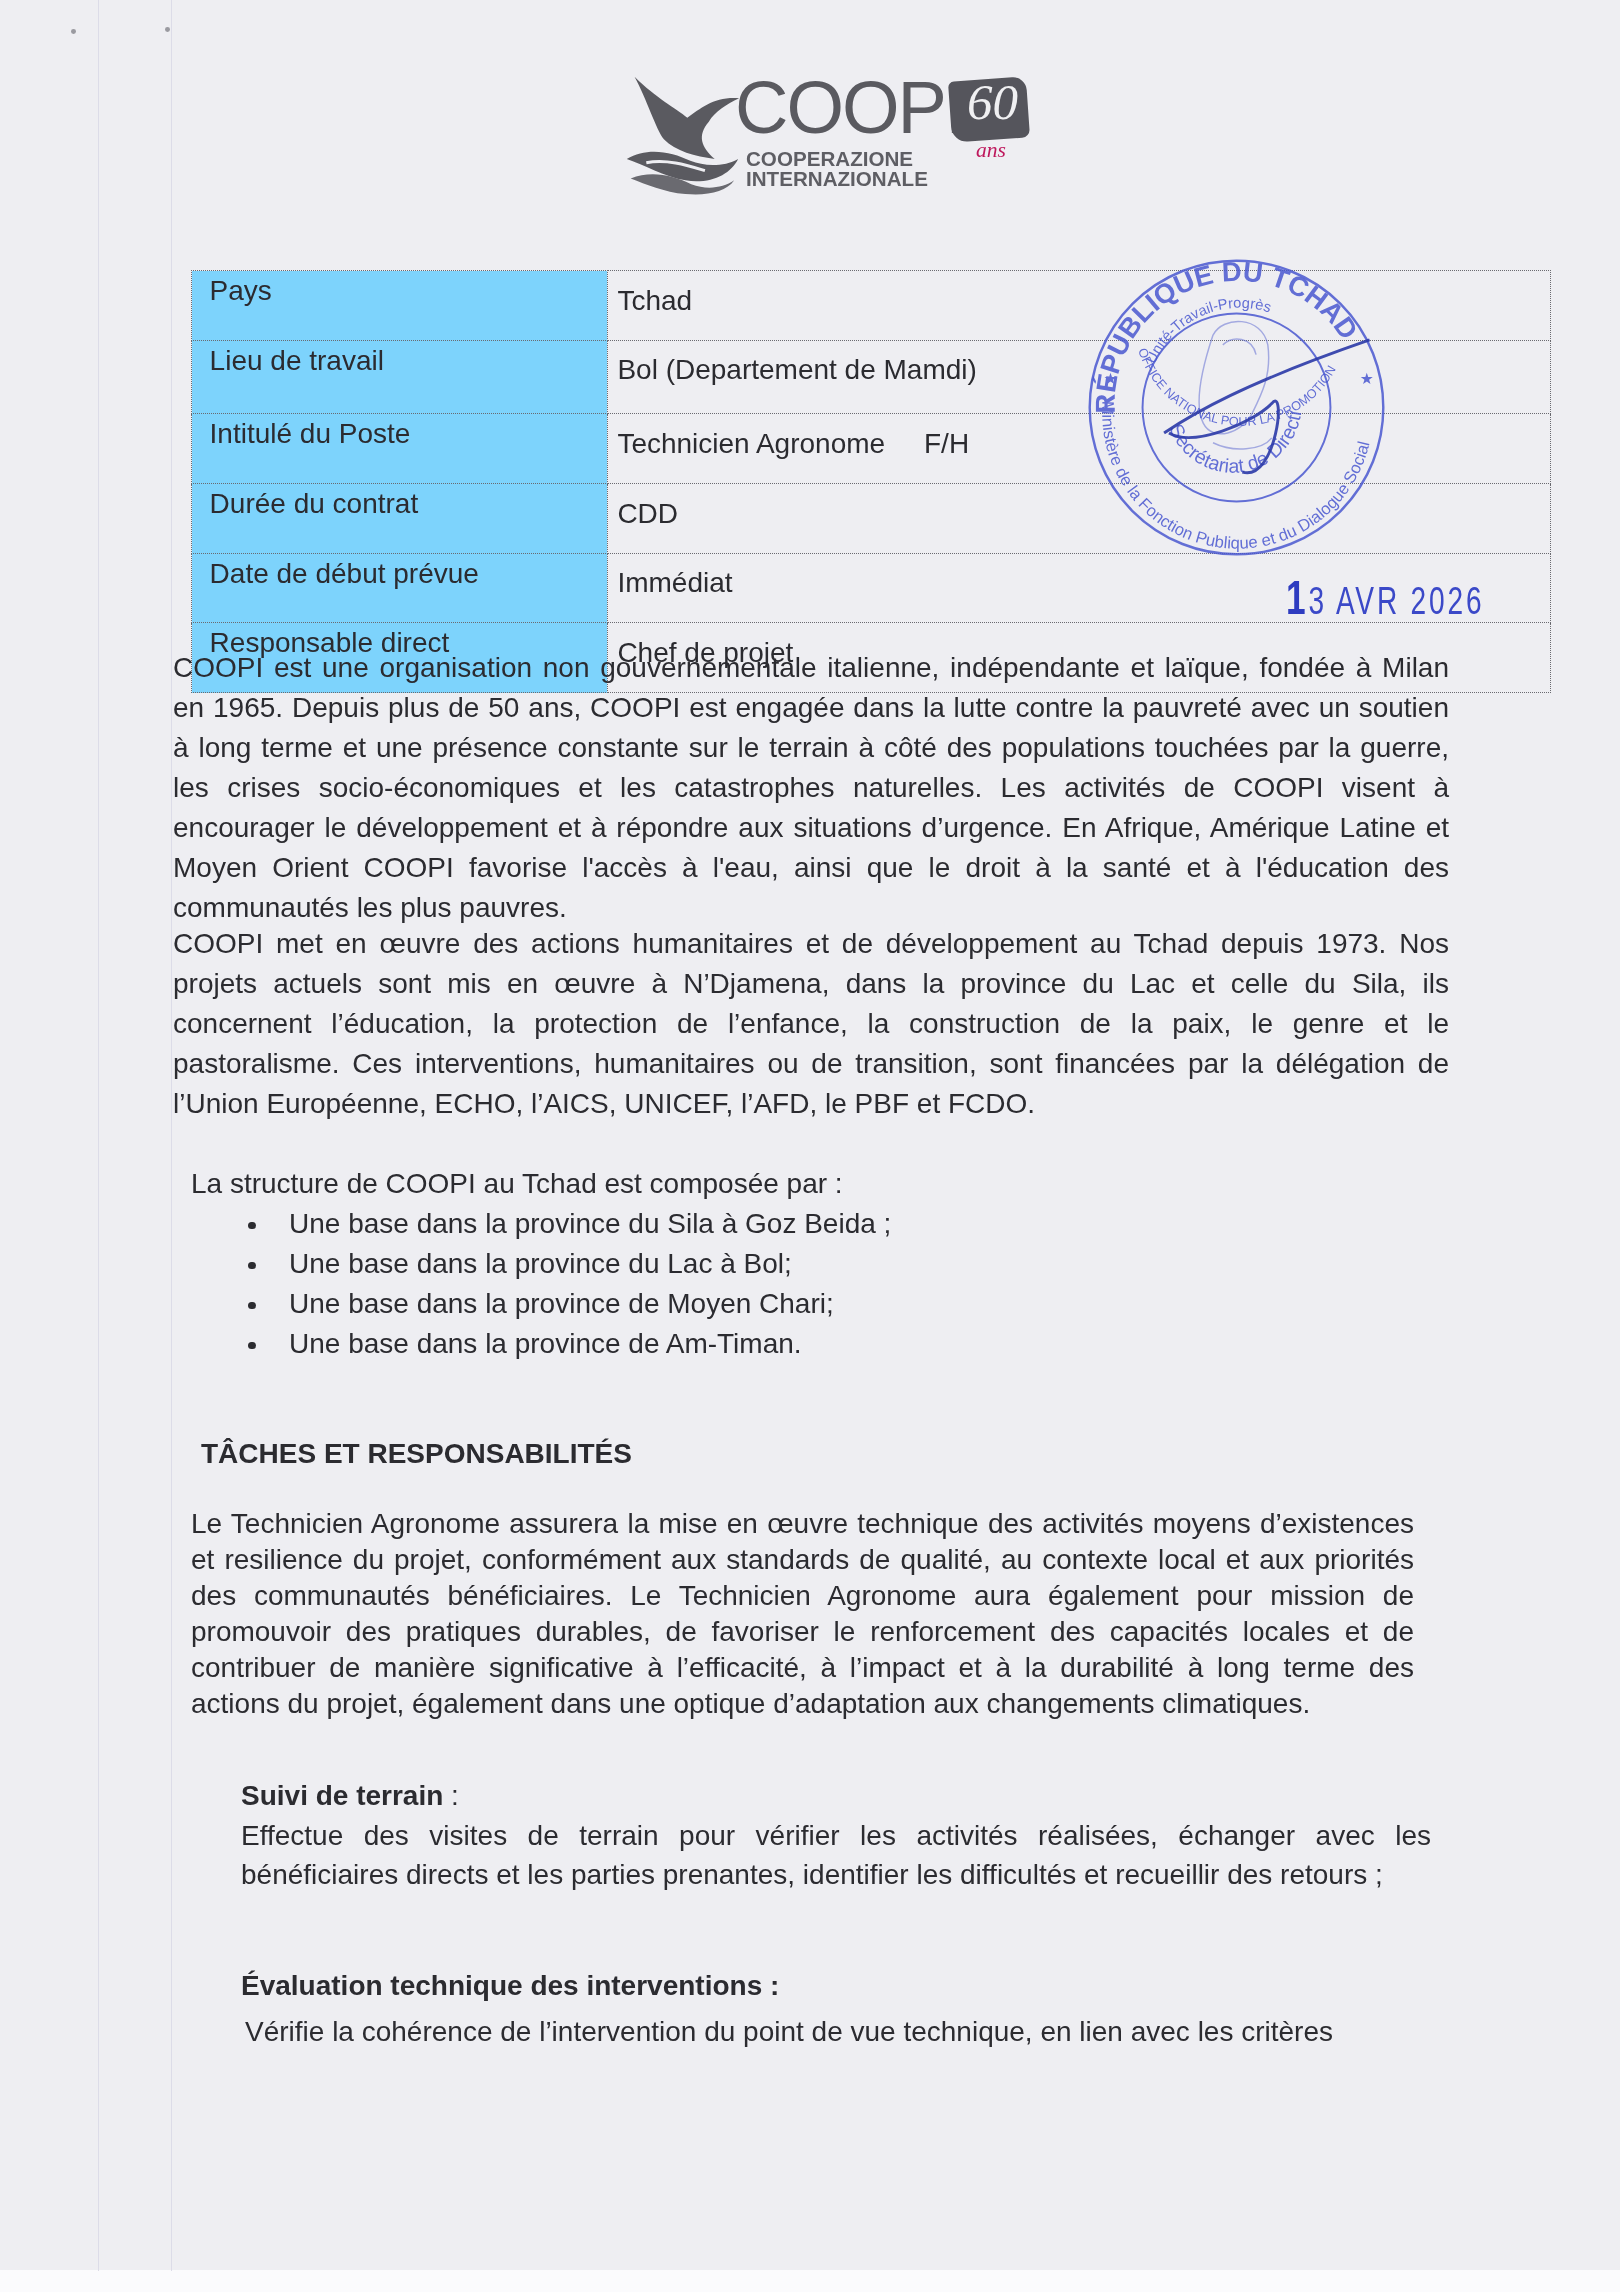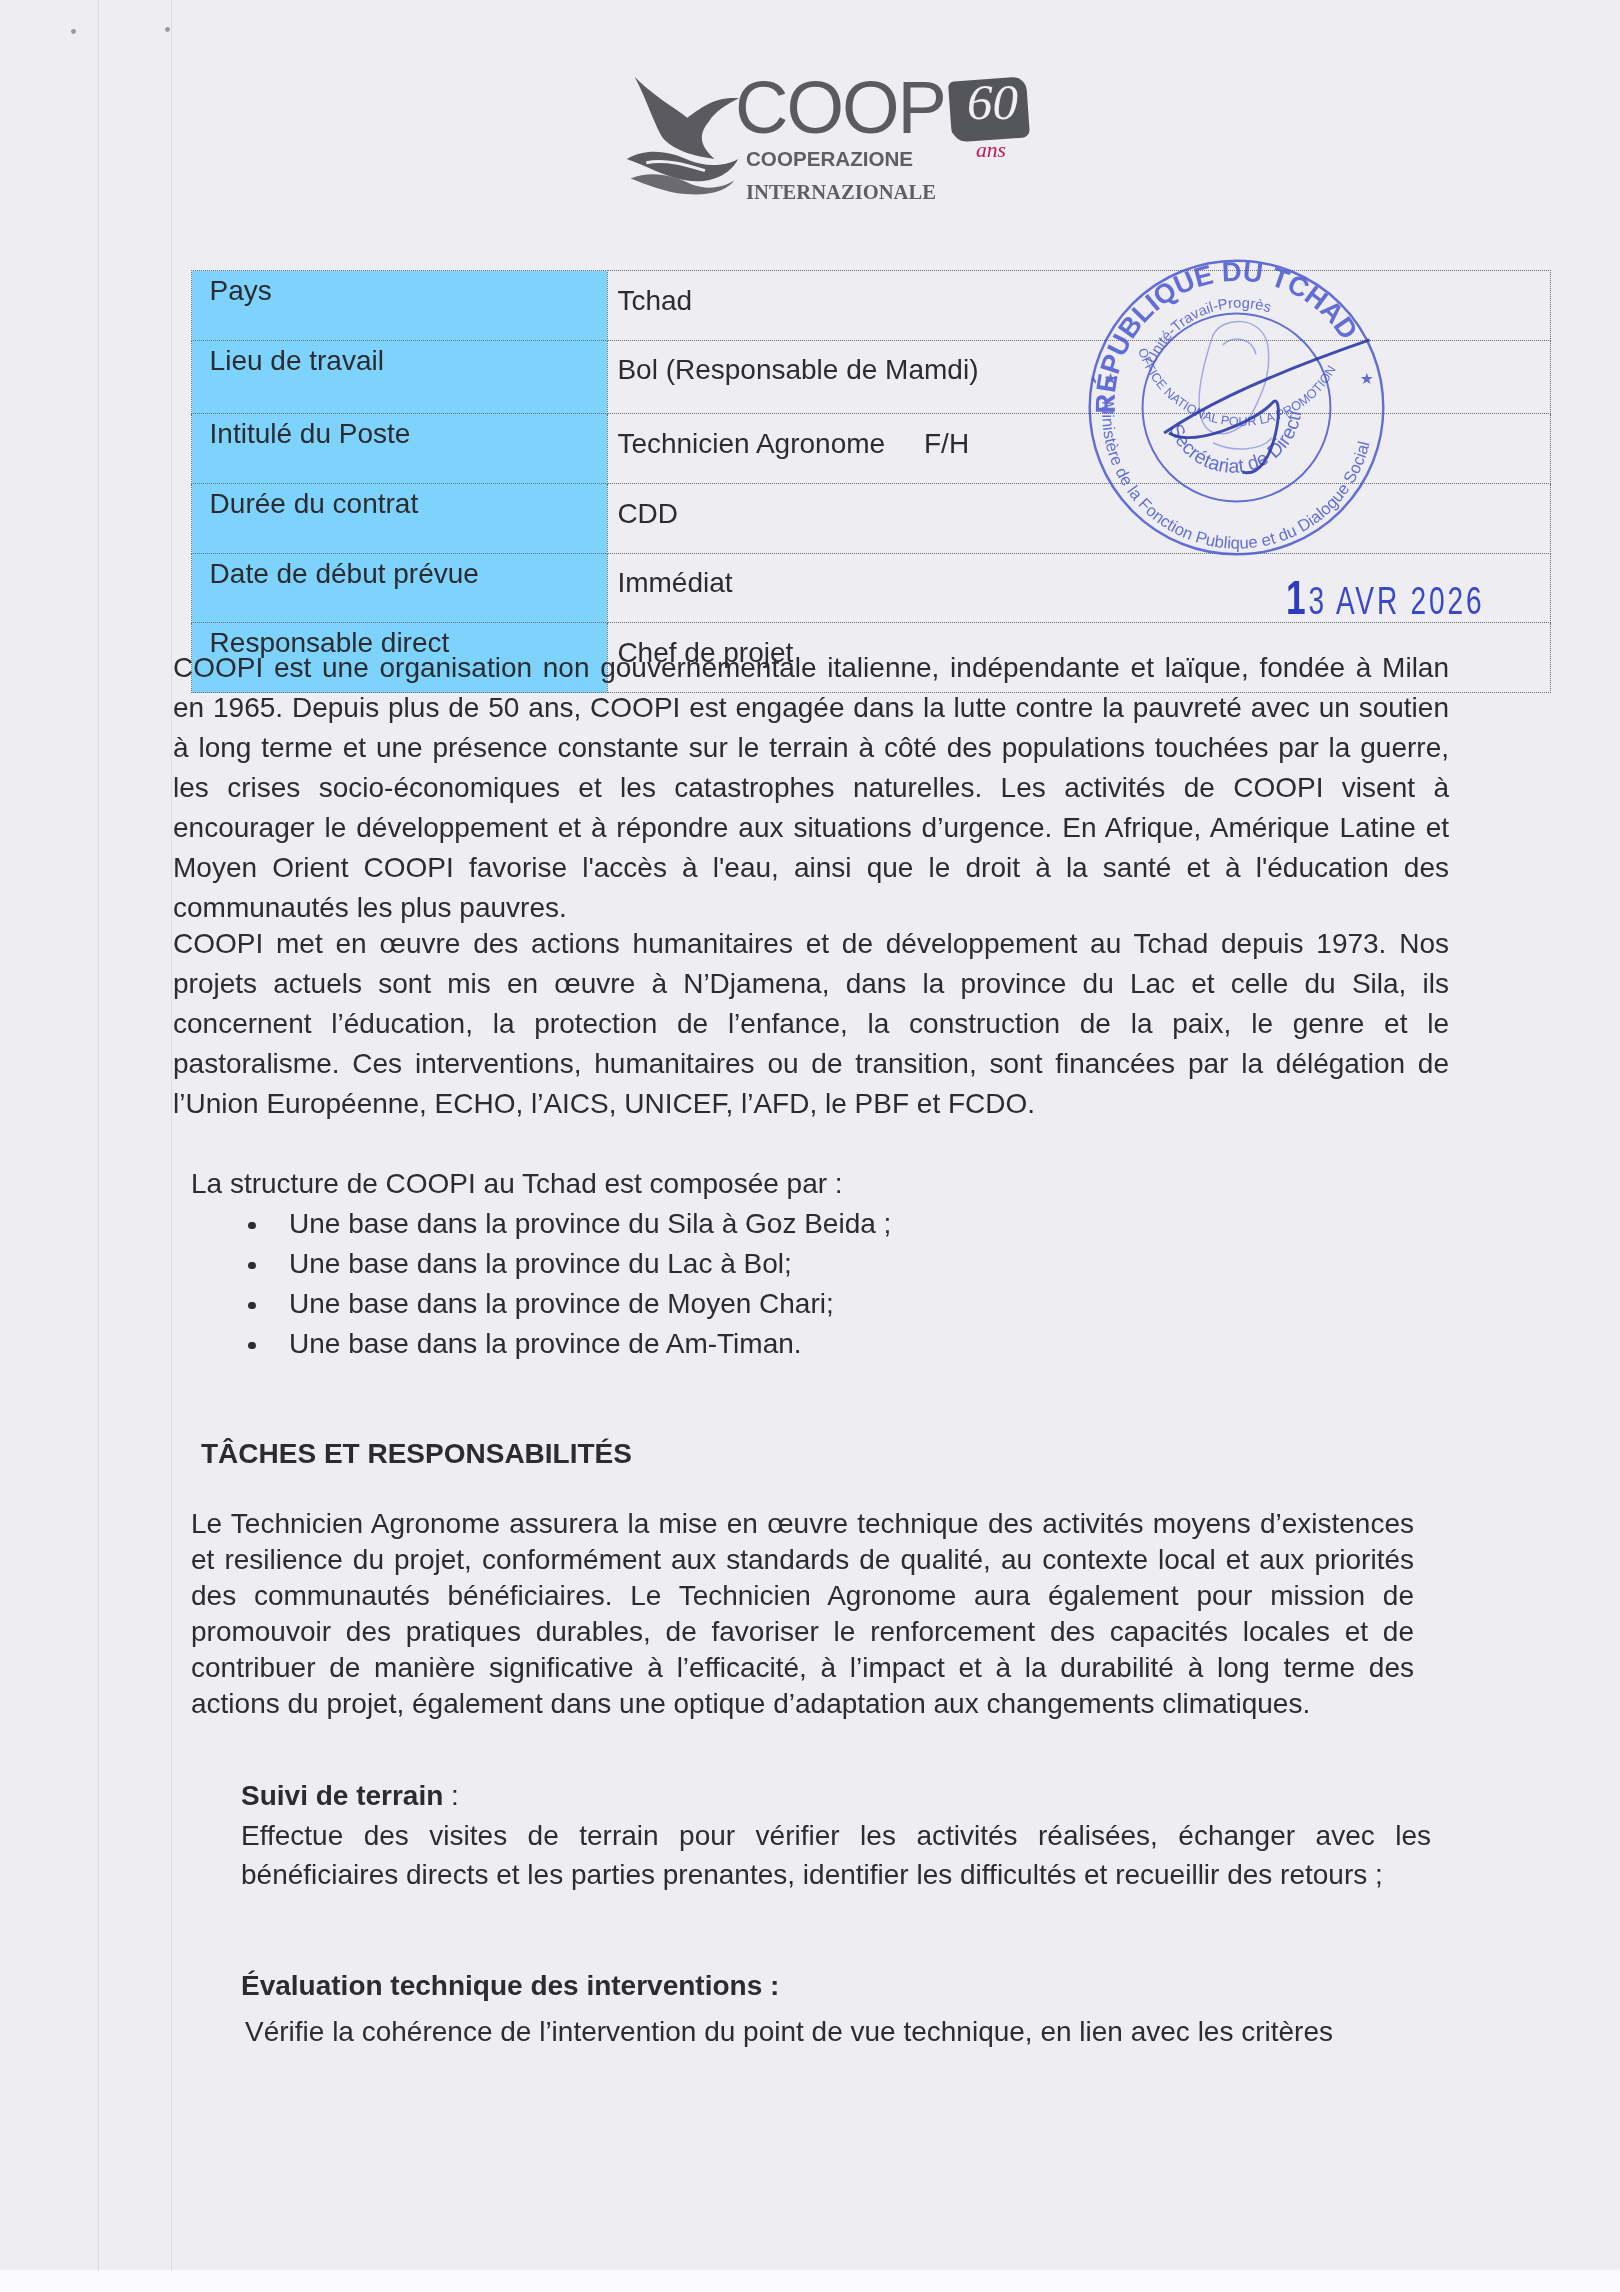--- a/index.html
+++ b/index.html
@@ -12,21 +12,21 @@
   .bottom-strip { position: absolute; left: 0; right: 0; top: 2270px; bottom: 0; background: #fbfbfd; }
   .scan-line { position: absolute; top: 0; bottom: 22.5px; width: 1px; background: #dcdce8; }
   .corner-mark { position: absolute; width: 4.9px; height: 4.9px; border-radius: 50%; background: #9a9aa0; }
 
   
   .logo { position: absolute; left: 617px; top: 69px; width: 412px; height: 127px; }
   .logo svg { position: absolute; left: 0; top: 0; }
   .logo-word { position: absolute; left: 118px; top: 2px; font-size: 74px; font-weight: 400; color: #5a5a60; letter-spacing: -2px; line-height: 1; }
   .logo-sub1, .logo-sub2 { position: absolute; left: 129px; font-weight: 700; font-size: 20.6px; color: #5e5e64; letter-spacing: 0px; line-height: 1; }
   .logo-sub1 { top: 80px; }
-  .logo-sub2 { top: 113px; font-family: Liberation Serif, serif; }
+  .logo-sub2 { top: 100px; }
   .logo-badge { position: absolute; left: 333px; top: 9.8px; width: 78px; height: 61px; background: #55555c; border-radius: 5.9px 13.7px 7.8px 15.7px; transform: rotate(-4deg); }
   .logo-badge-num { position: absolute; left: 340px; top: 7.8px; width: 71px; text-align: center; font-size: 51px; font-style: italic; color: #f0f0f2; line-height: 1; font-family: "Liberation Serif", serif; }
   .logo-ans { position: absolute; left: 359px; top: 69px; font-size: 21.6px; font-style: italic; color: #be185d; font-family: "Liberation Serif", serif; }
 
   
   .info-table { position: absolute; left: 191px; top: 270px; width: 1360px; border-collapse: collapse; }
   .info-table td { border: 1.5px dotted #6a6a70; font-size: 28px; height: 55px; padding: 0 0 0 17.6px; vertical-align: top; }
   .info-table td.lbl { width: 397px; background: #7dd3fc; padding-top: 3.9px; padding-left: 17.6px; }
   .info-table td.val { padding-top: 13.7px; padding-left: 9.8px; }
   .info-table tr:nth-child(2) td { height: 59px; }
@@ -78,21 +78,21 @@
 </div>
 
 <table class="info-table">
   <tbody>
     <tr>
       <td class="lbl">Pays</td>
       <td class="val">Tchad</td>
     </tr>
     <tr>
       <td class="lbl">Lieu de travail</td>
-      <td class="val">Bol (Responsable de Mamdi)</td>
+      <td class="val">Bol (Departement de Mamdi)</td>
     </tr>
     <tr>
       <td class="lbl">Intitulé du Poste</td>
       <td class="val" style="white-space:pre">Technicien Agronome     F/H</td>
     </tr>
     <tr>
       <td class="lbl">Durée du contrat</td>
       <td class="val">CDD</td>
     </tr>
     <tr>

